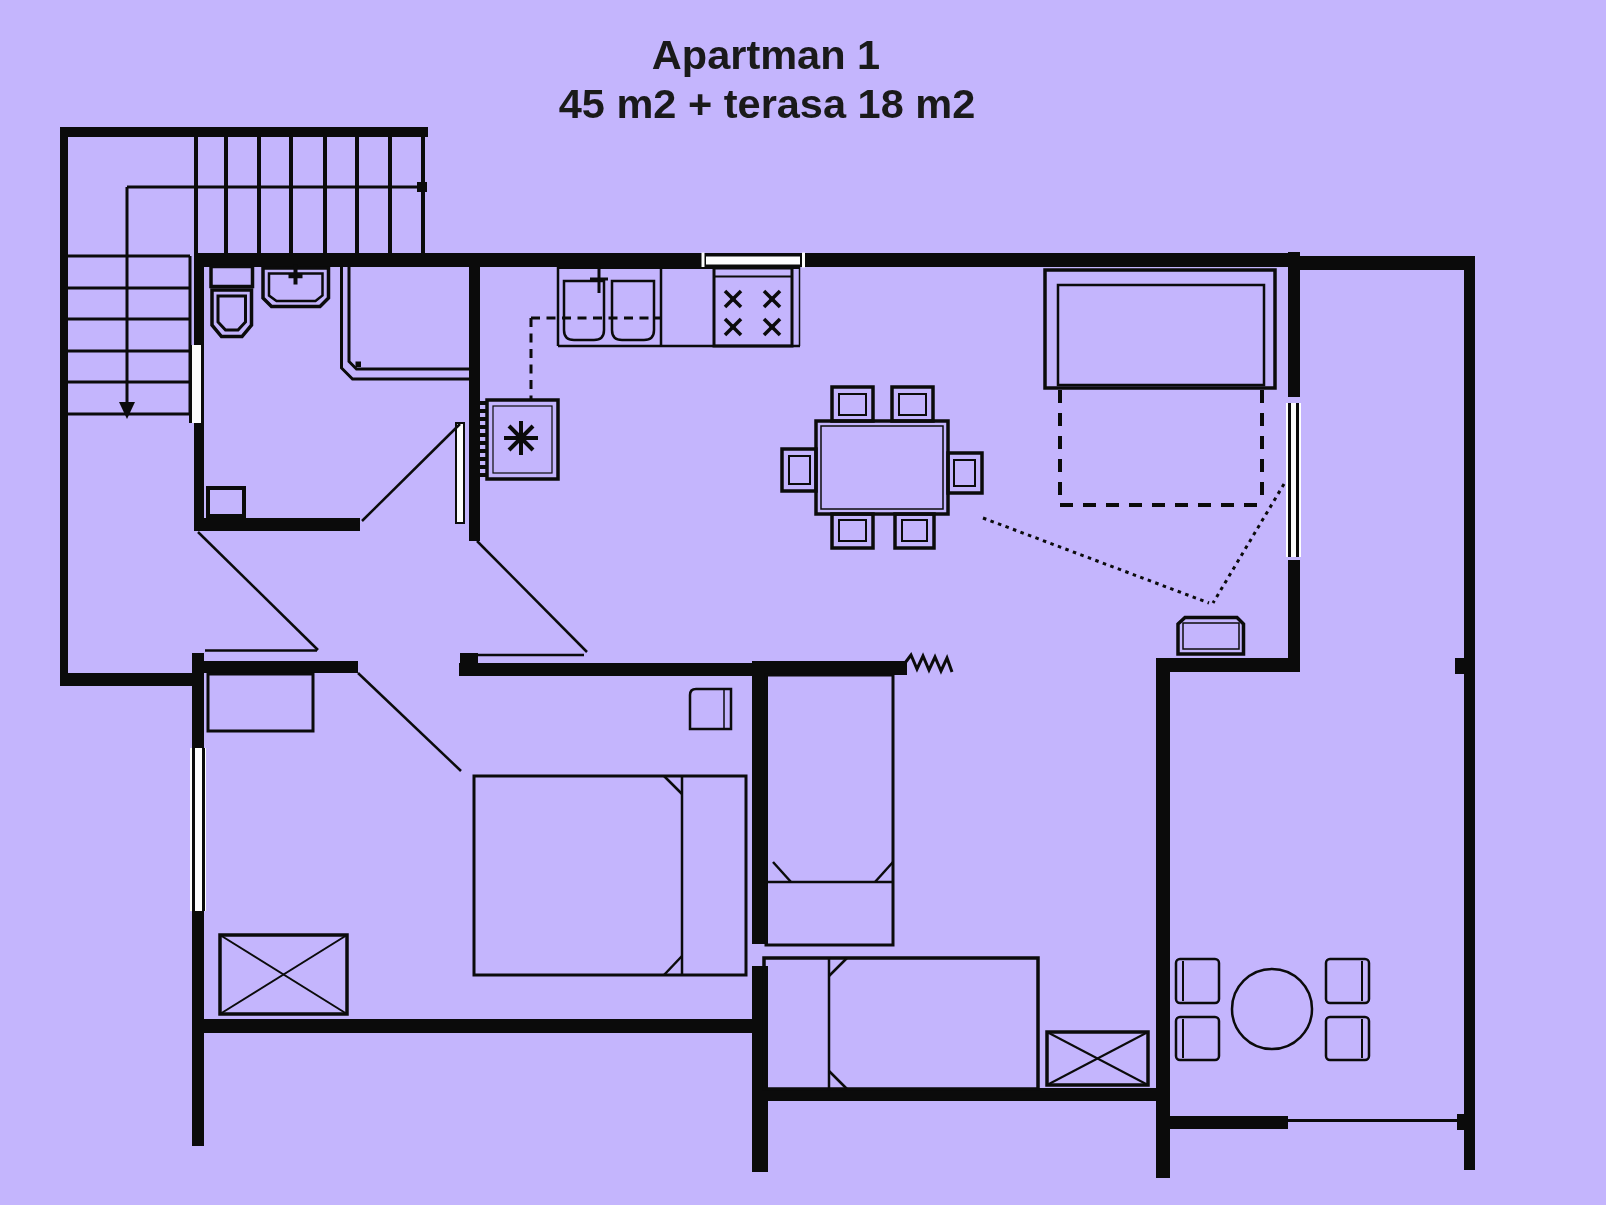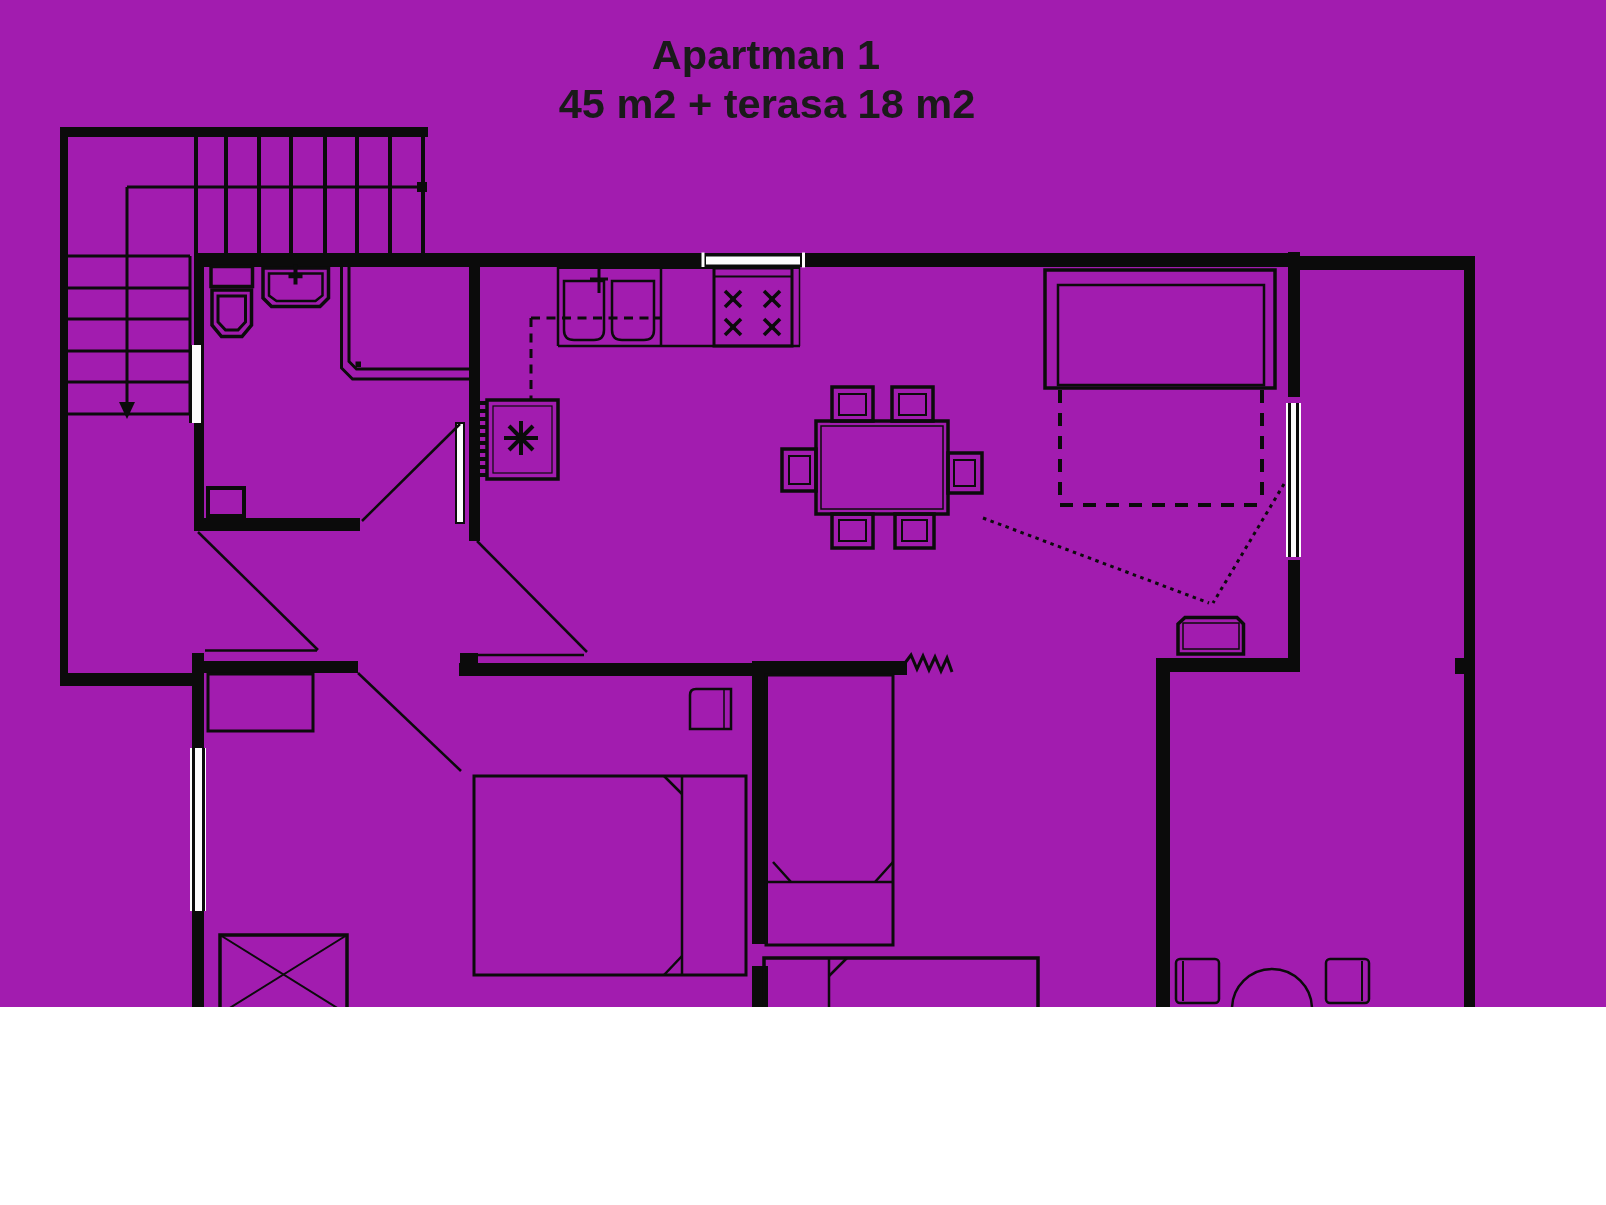--- a/index.html
+++ b/index.html
@@ -1,16 +1,16 @@
 <!DOCTYPE html>
 <html><head>
 <meta charset="utf-8">
 <style>
   html,body{margin:0;padding:0;background:#ffffff;}
-  #page{position:relative;width:1606px;height:1007px;background:#a21caf;font-family:"Liberation Sans", sans-serif;}
+  #page{position:relative;width:1606px;height:1205px;background:#c4b5fd;font-family:"Liberation Sans", sans-serif;}
   svg{position:absolute;left:0;top:0;}
 </style>
 </head>
 <body>
 <div id="page">
 <svg width="1606" height="1205" viewBox="0 0 1606 1205" fill="none">
 <defs></defs>
 
 <g fill="#1a1a1a" font-family="Liberation Sans, sans-serif" font-weight="bold" font-size="41.5" text-anchor="middle">
   <text x="766" y="69">Apartman 1</text>

